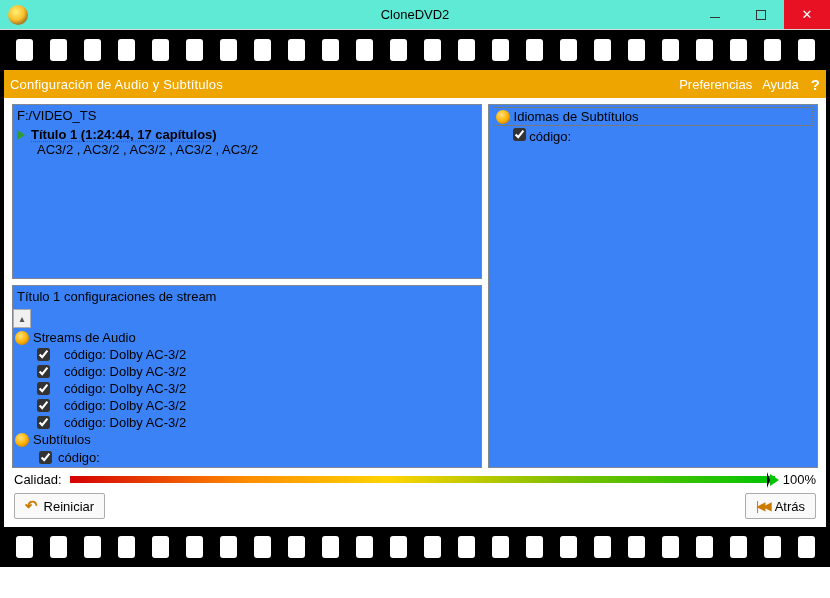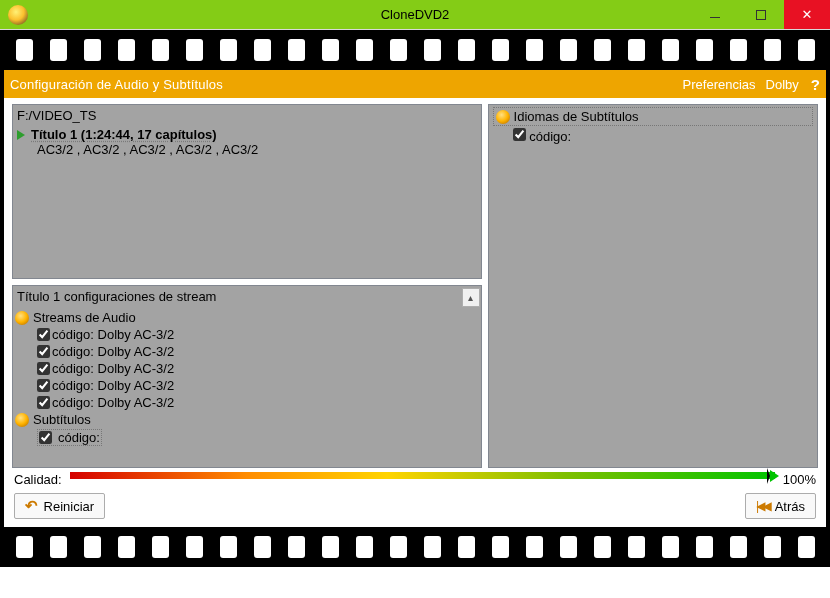--- a/index.html
+++ b/index.html
@@ -1,19 +1,19 @@
 <!DOCTYPE html>
 <html><head>
 <meta charset="utf-8">
 <style>
   * { box-sizing: border-box; }
   body { margin: 0; font-family: "Segoe UI", Tahoma, sans-serif; font-size: 13px; background: #fff; width: 830px; height: 598px; overflow: hidden; }
 
   
-  .titlebar { height: 30px; background: #84cc16; border-bottom: 1px solid #d9d9d9; display: flex; align-items: center; position: relative; }
+  .titlebar { height: 30px; background: #5eead4; border-bottom: 1px solid #d9d9d9; display: flex; align-items: center; position: relative; }
   .titlebar .app-icon { width: 20px; height: 20px; margin-left: 8px; background: radial-gradient(circle at 40% 35%, #fff176 0%, #fbc02d 45%, #6d4c20 90%); border-radius: 50%; position: relative; overflow: hidden; }
   .titlebar .app-title { position: absolute; left: 0; right: 0; text-align: center; font-size: 13px; color: #000; pointer-events: none; }
   .win-controls { margin-left: auto; display: flex; height: 100%; }
   .win-btn { width: 46px; height: 100%; display: flex; align-items: center; justify-content: center; font-family: "Segoe UI Symbol", sans-serif; font-size: 11px; color: #333; cursor: pointer; }
   .win-btn.close { background: #e81123; color: #fff; font-size: 13px; }
   .win-btn.min span { display:inline-block; width:10px; border-top:1px solid #333; margin-top:6px;}
   .win-btn.max span { display:inline-block; width:10px; height:10px; border:1px solid #333; }
 
   
   .filmstrip { height: 40px; background: #000; display: flex; align-items: center; justify-content: center; gap: 17px; }
@@ -24,47 +24,47 @@
   .header-bar .title { font-size: 13px; font-weight: 400; letter-spacing: 0.2px; }
   .header-bar .links { margin-left: auto; display: flex; align-items: center; gap: 10px; font-size: 13px; }
   .header-bar .links span { cursor: pointer; }
   .help-q { font-weight: bold; font-size: 15px; margin-left: 2px;}
 
   
   .main { display: flex; gap: 6px; padding: 6px 8px 4px 8px; height: 374px; }
   .left-col { flex: 1 1 59%; display: flex; flex-direction: column; gap: 6px; min-width:0;}
   .right-col { flex: 0 0 41%; }
 
-  .panel { border: 1px solid #828790; background: #a3a3a3; height: 100%; overflow: hidden; }
+  .panel { border: 1px solid #828790; background: #3b82f6; height: 100%; overflow: hidden; }
   .panel-header { padding: 2px 4px; border-bottom: 1px solid transparent; color: #000; }
 
   .top-panel { height: 175px; }
   .top-panel .panel-header { font-size: 13px; padding:3px 4px 1px 4px;}
   .title-row { display:flex; align-items:center; padding: 2px 4px 0 4px; gap:6px;text-align:center; }
   .play-tri { width:0; height:0; border-left:8px solid #2e9e2e; border-top:5px solid transparent; border-bottom:5px solid transparent; }
   .title-row .tlabel { font-weight: bold; font-size: 13px; text-decoration: underline dotted rgba(0,0,0,0.25); text-underline-offset:2px;}
   .codec-row { padding: 0 4px 0 24px; font-size: 13px; color:#000; }
 
   .bottom-panel { flex:1; display:flex; flex-direction:column; }
-  .bottom-panel .panel-header-row { display:flex; align-items:center; border-bottom: 1px solid transparent; }
+  .bottom-panel .panel-header-row { display:flex; border-bottom: 1px solid transparent; flex-direction: column; }
   .bottom-panel .panel-header { flex:1; font-size:13px; padding:3px 4px;}
   .scroll-btn { width:18px; height:19px; background:#f0f0f0; border:1px solid #adadad; display:flex; align-items:center; justify-content:center; font-size:10px; color:#555; margin:1px 1px 0 0; cursor:pointer;}
   .tree { padding: 0 20px 2px 2px; font-size:13px; }
   .tree .cat { display:flex; align-items:center; gap:4px; padding:1px 0; }
   .tree .cat-icon { width:14px; height:14px; background: radial-gradient(circle at 40% 35%, #ffe082 0%, #ffb300 50%, #b26a00 95%); border-radius:50%; position:relative; }
-  .tree .item { display:flex; align-items:center; gap:2px; padding:1px 0 1px 22px; }
+  .tree .item { display:flex; align-items:center; gap:14px; padding:1px 0 1px 22px; }
   .tree .dotted { border:1px dotted #777; padding:0 1px; display:inline-flex; align-items:center; gap:6px;}
   input[type="checkbox"] { width:13px; height:13px; margin:0; accent-color:#333; cursor:pointer;}
   .right-panel { height:100%; }
   .right-panel .panel-header { font-size:13px; padding:3px 4px;}
   .right-tree { padding:2px 4px; font-size:13px; }
   .right-tree .sel-row { display:flex; align-items:center; gap:4px; border:1px dotted #777; padding:1px 2px; margin-bottom:2px;}
 
   
-  .quality-row { display:flex; align-items:flex-start; padding: 0 10px 6px 10px; font-size:13px; gap:8px;}
+  .quality-row { display:flex; align-items:center; padding: 0 10px 6px 10px; font-size:13px; gap:8px;}
   .quality-bar { flex:1; height:7px; background: linear-gradient(to right, #d40000 0%, #ff8c00 25%, #ffd400 45%, #7fbf00 70%, #00c400 100%); position:relative;}
   .quality-bar::before { content:""; position:absolute; right:-4px; top:-2px; width:0; height:0; border-top:6px solid transparent; border-bottom:6px solid transparent; border-left:9px solid #00c400;}
   .quality-bar::after { content:""; position:absolute; right:5px; top:-4px; width:0; height:0; border-top:8px solid transparent; border-bottom:8px solid transparent; border-left:3px solid #000;}
 
   
   .buttons-row { display:flex; align-items:center; padding: 0 10px 8px 10px; gap:6px; }
   .btn { display:inline-flex; align-items:center; gap:6px; height:26px; padding: 0 10px; background:#f9f9f9; border:1px solid #acacac; border-radius:2px; cursor:pointer; font-size:13px;}
   .spacer { flex:1; }
   .icon-reset { color:#cc7a00; font-size:15px; font-weight:bold; }
   .icon-rewind, .icon-ff { color:#cc7a00; font-size:12px; letter-spacing:-3px; font-family: "Segoe UI Symbol", sans-serif;}
@@ -117,21 +117,21 @@
     <div class="hole"></div>
     <div class="hole"></div>
 </div>
 
 <div class="content-wrap">
 
 <div class="header-bar">
   <div class="title">Configuración de Audio y Subtítulos</div>
   <div class="links">
     <span>Preferencias</span>
-    <span>Dolby</span>
+    <span>Ayuda</span>
     <span class="help-q">?</span>
   </div>
 </div>
 
 <div class="main">
   <div class="left-col">
 
     <div class="panel top-panel">
       <div class="panel-header">F:/VIDEO_TS</div>
       <div class="title-row">

